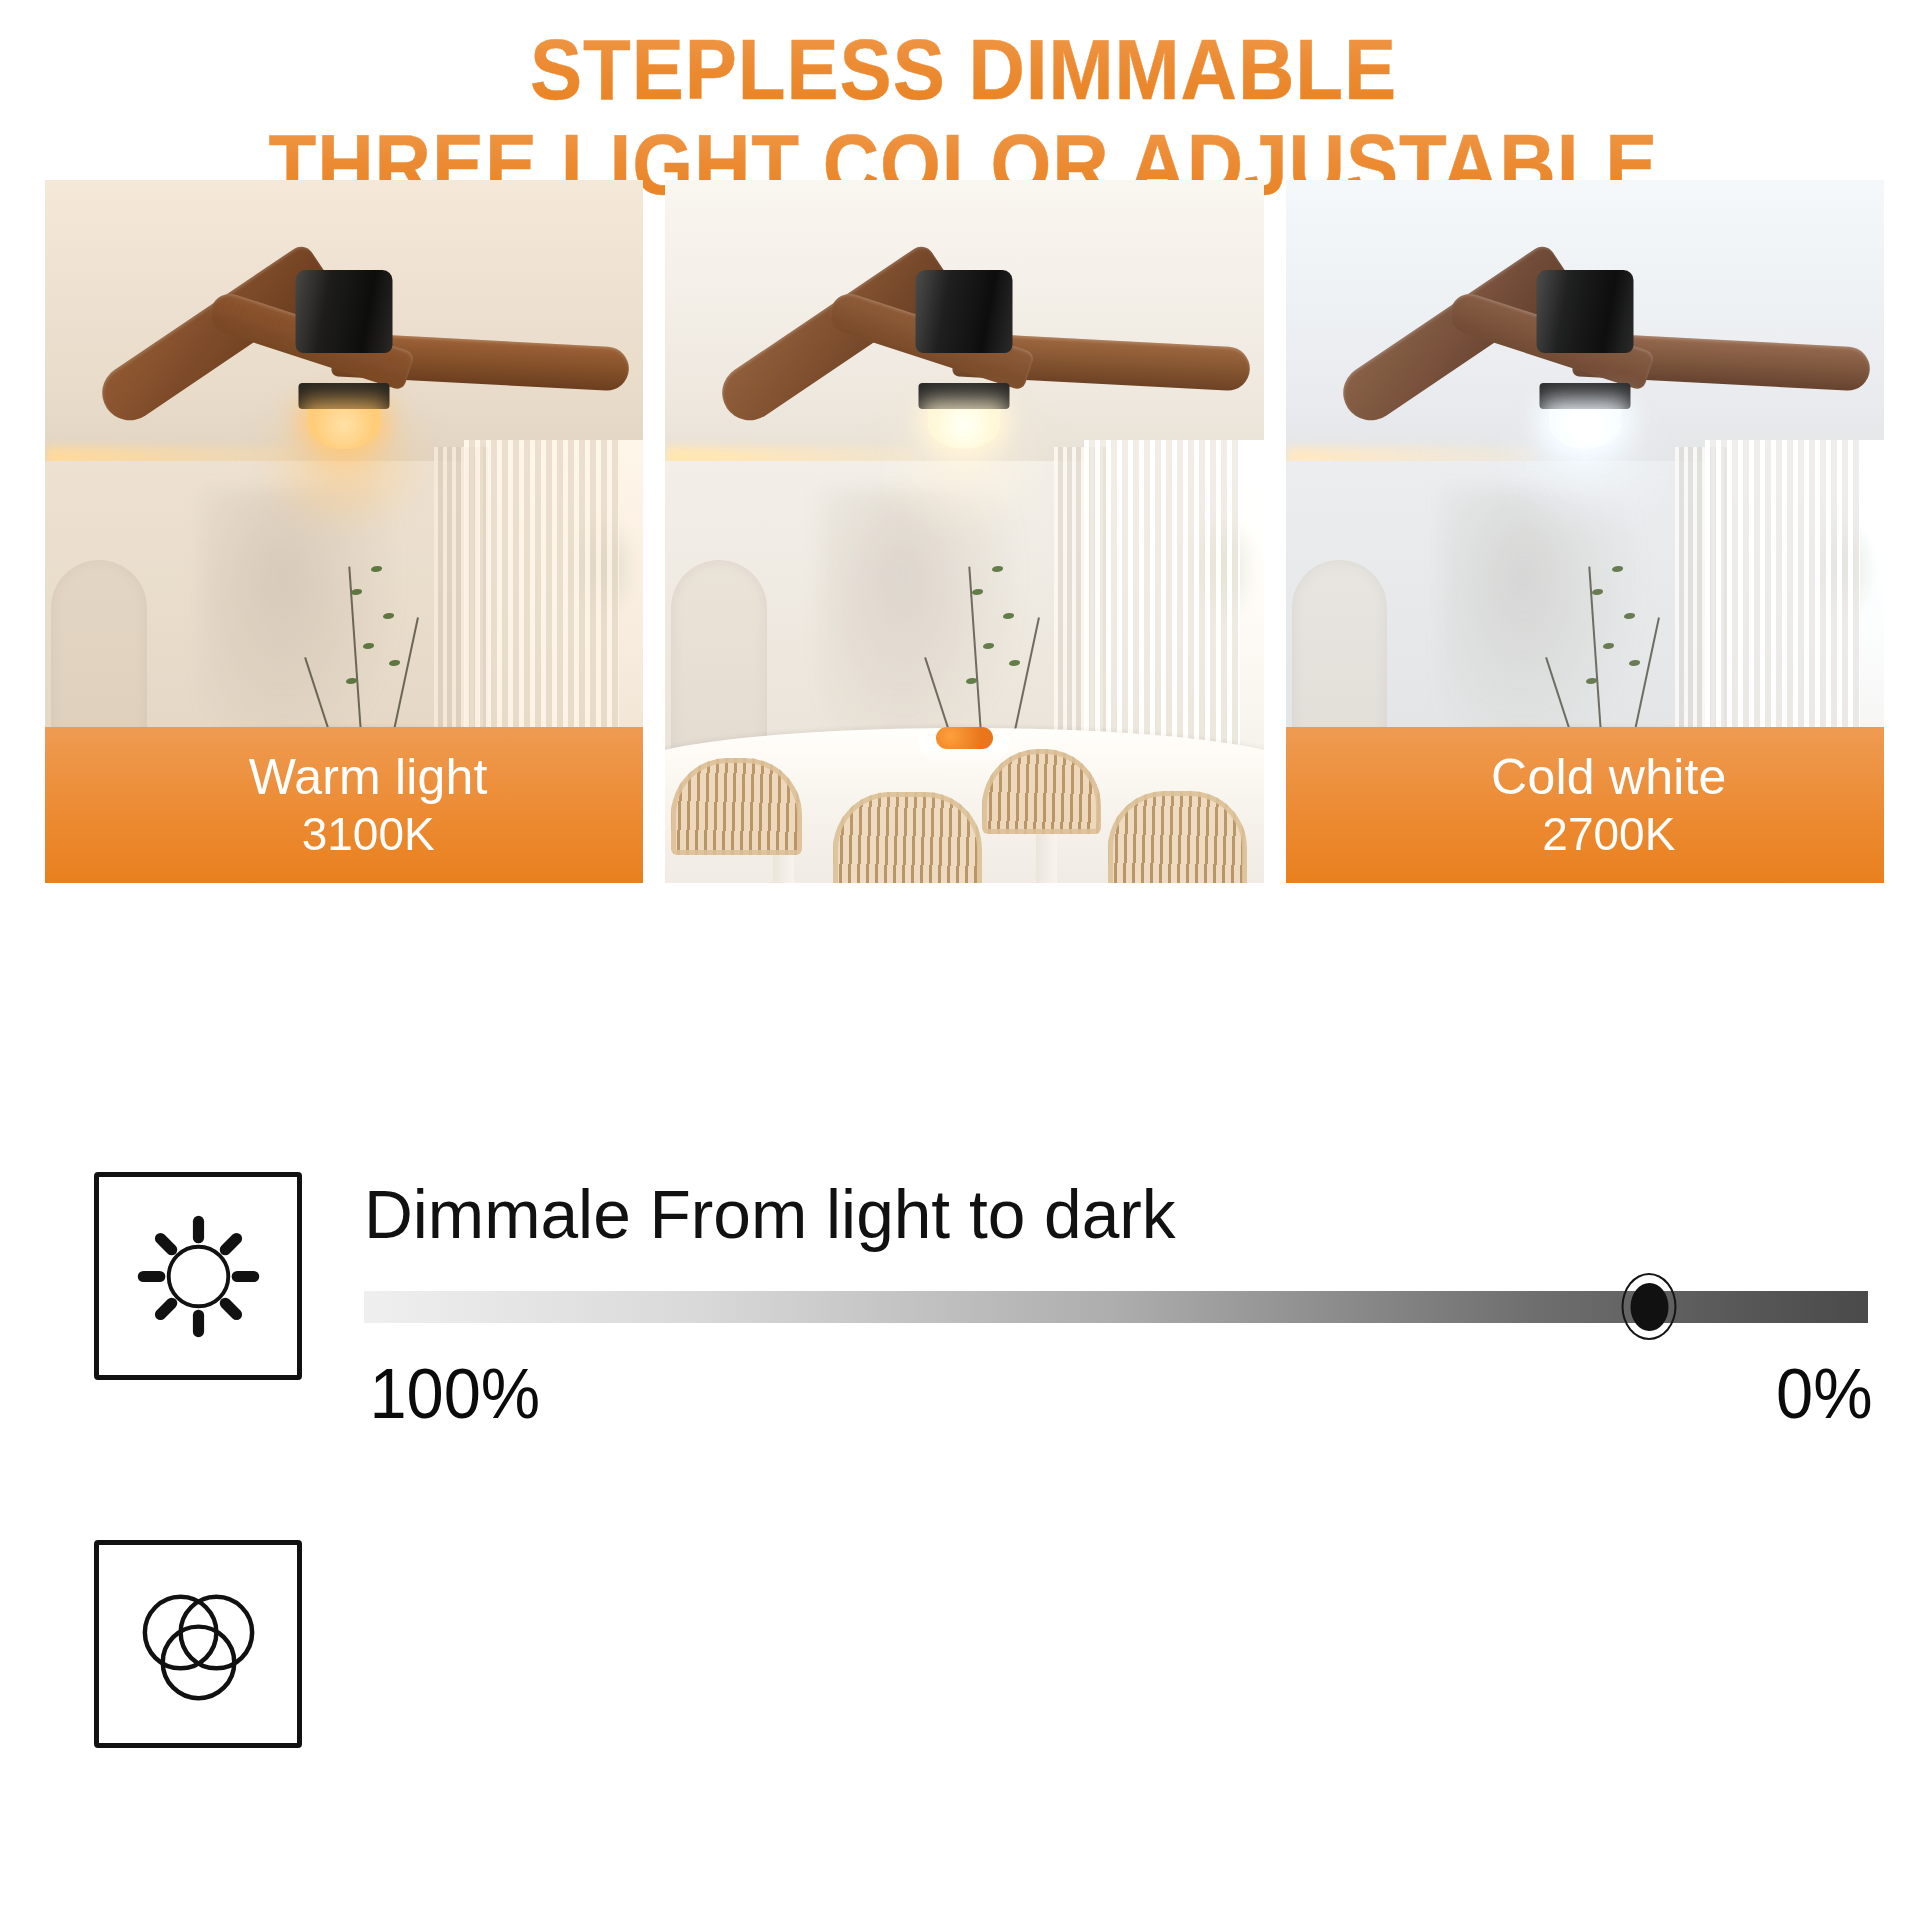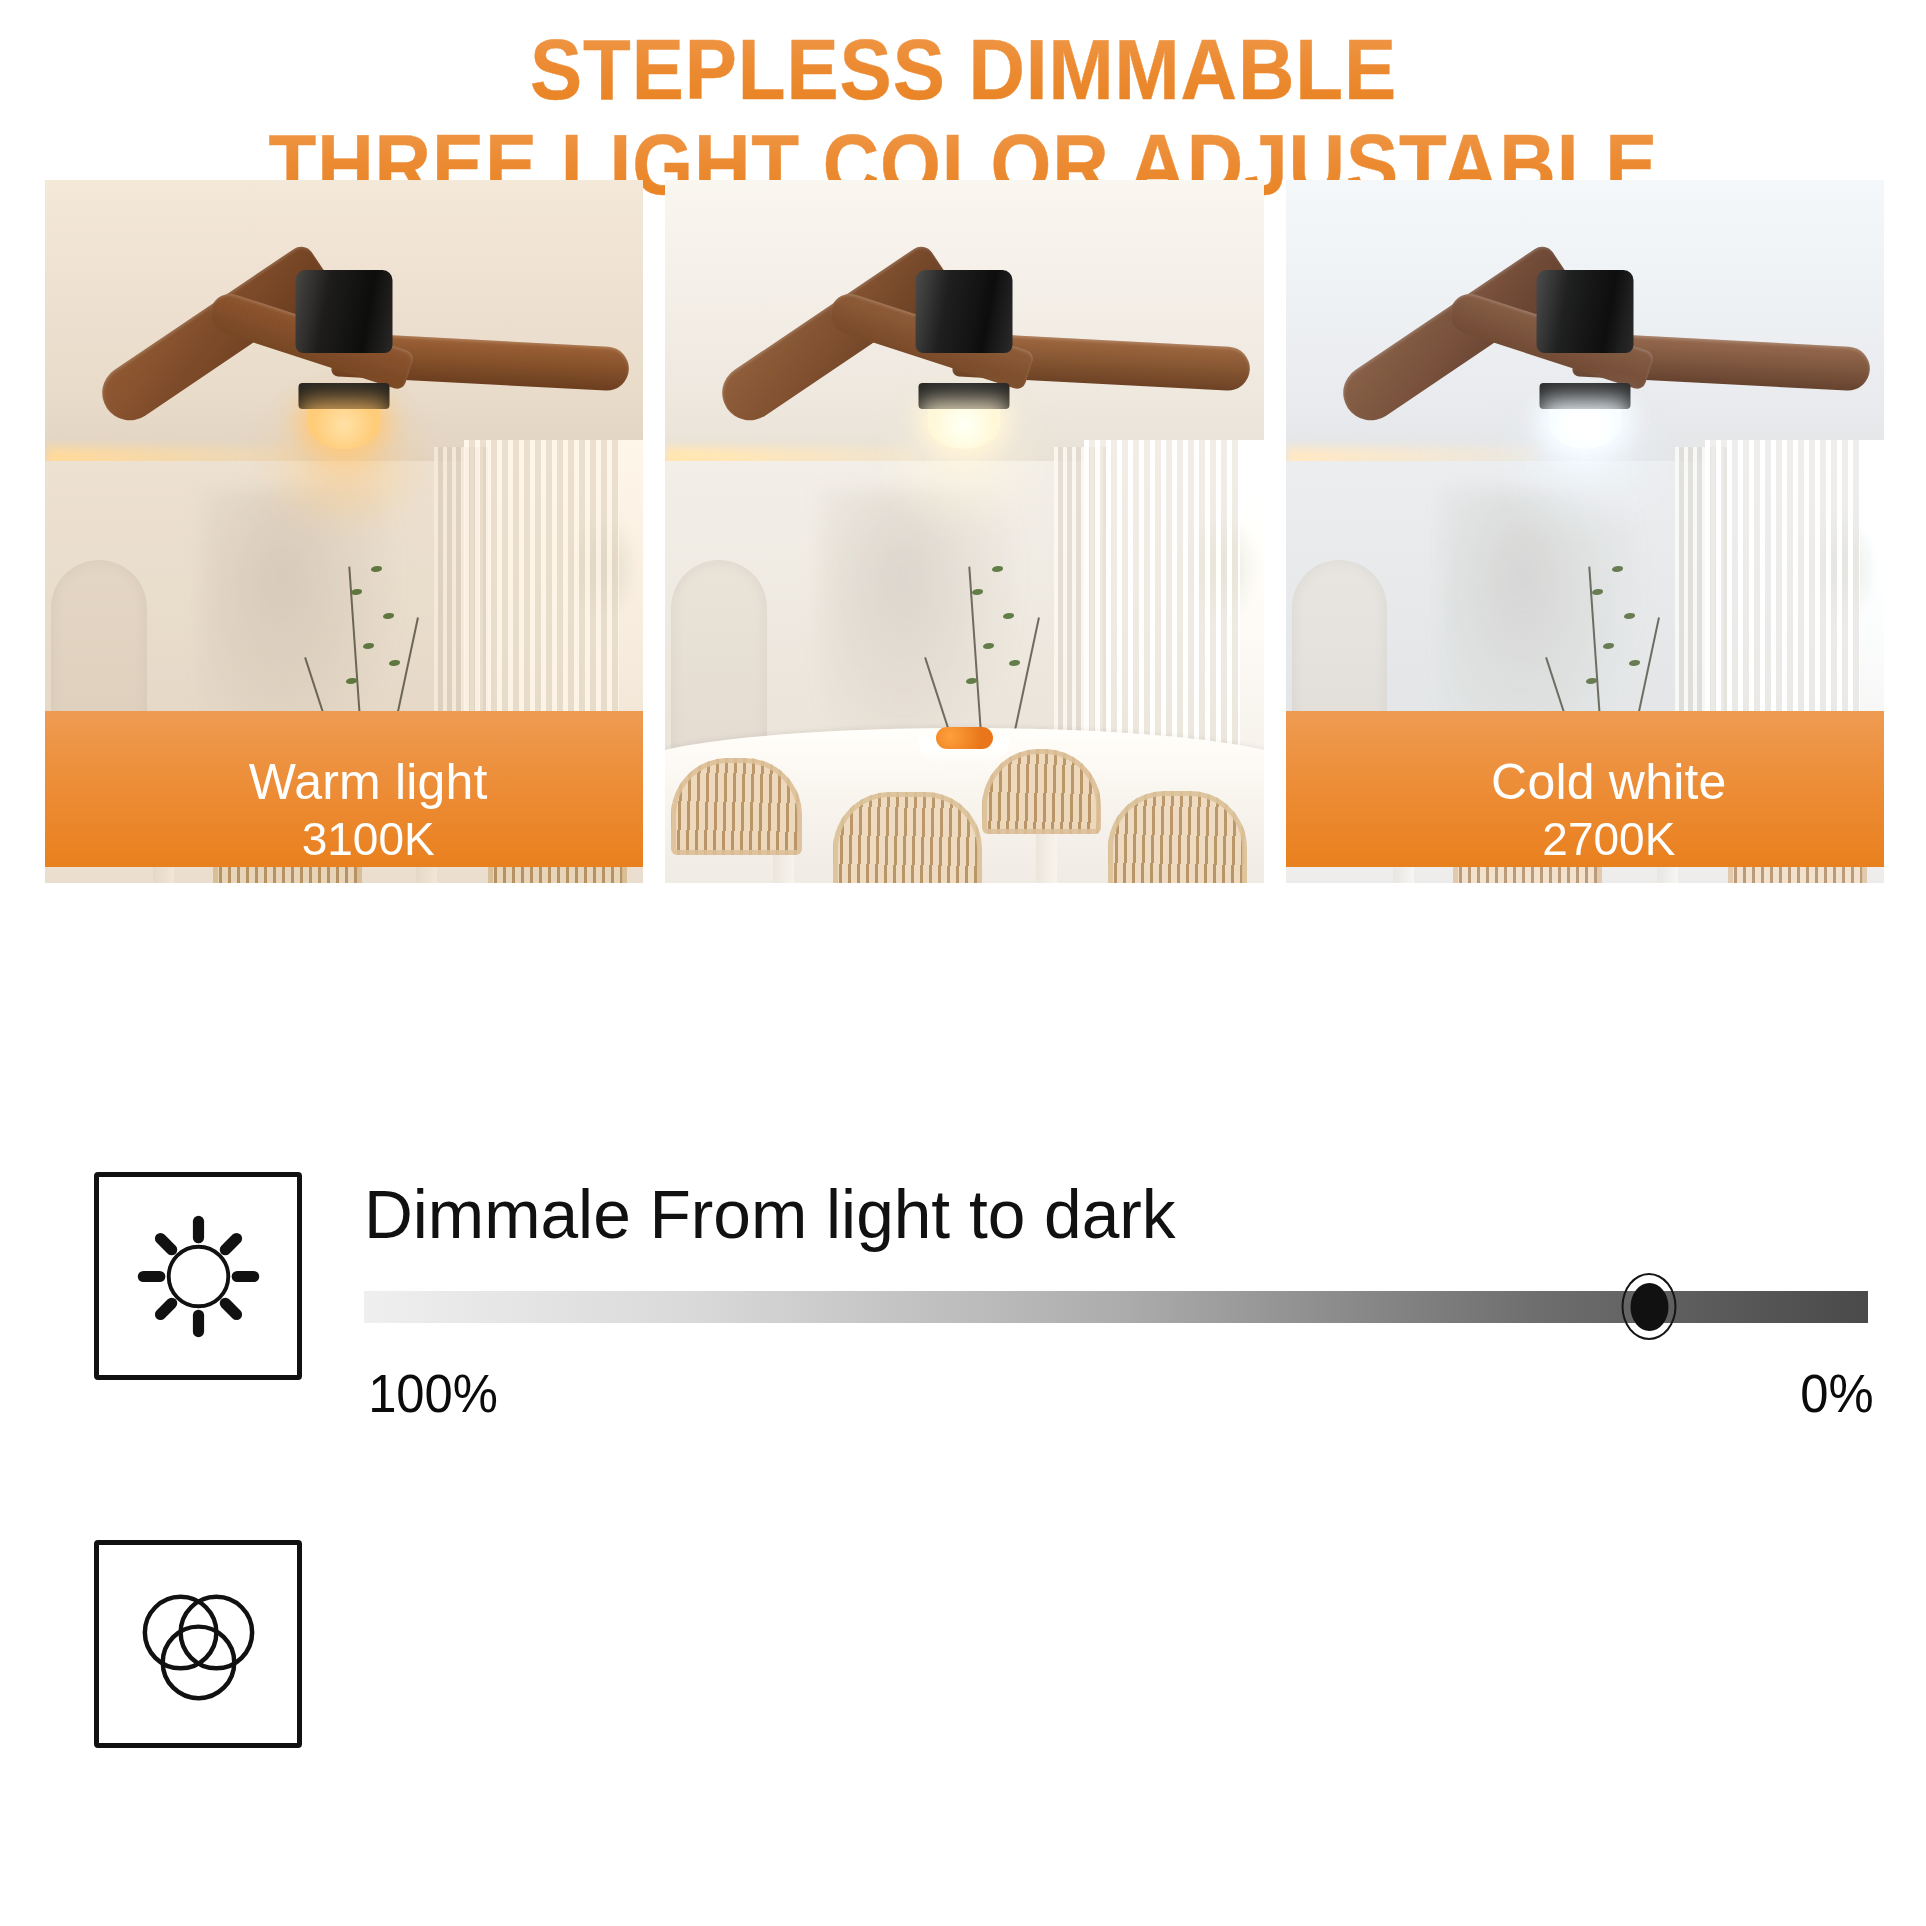--- a/index.html
+++ b/index.html
@@ -236,26 +236,26 @@
 
   .panel.cold .scene    { filter: saturate(.78) brightness(1.06) hue-rotate(-4deg); }
   .panel.cold .tint     { position:absolute; inset:0; background: rgba(205,218,232,.18); mix-blend-mode: multiply; }
   .panel.cold .led      { background: radial-gradient(circle at 50% 40%, #ffffff, #f2f7ff 70%); box-shadow: 0 0 24px 9px rgba(244,249,255,.9); }
   .panel.cold .led-halo { background: radial-gradient(circle, rgba(240,247,255,.55), rgba(240,247,255,0) 70%); }
   .panel.cold .wall-back{ background: linear-gradient(180deg,#e6e7e6 0%, #dfe0df 55%, #dadbda 100%); }
   .panel.cold .ceiling  { background: linear-gradient(180deg,#f0f1f1 0%, #e4e5e5 70%, #dcdddd 100%); }
 
   
   .caption {
-    position: absolute; left: 0; right: 0; bottom: 16px;
+    position: absolute; left: 0; right: 0; bottom: 0;
     height: 156px;
     background: linear-gradient(180deg, #EE9B52 0%, #EC8B33 55%, #E9801E 100%);
     color: #ffffff;
     display: flex; flex-direction: column;
-    align-items: center; justify-content: flex-end;
+    align-items: center; justify-content: center;
     padding-left: 48px;
     z-index: 9;
   }
   .caption .cap-name {
     font-size: 50px;
     line-height: 59px;
     font-weight: 400;
     letter-spacing: 0.2px;
   }
   .caption .cap-k {
@@ -331,21 +331,21 @@
     border-radius: 50%;
     background: #111111;
   }
   .slider-thumb.cct .ring { border-color: #F2B12A; }
   .slider-thumb.cct .knob { background: #FBB713; }
 
   .scale-row {
     display: flex; justify-content: space-between;
     margin-top: 14px;
     font-family: "Liberation Sans Narrow", "Liberation Sans", sans-serif;
-    font-size: 54px;
+    font-size: 71px;
     line-height: 83px;
     color: #0b0b0b;
   }
   .scale-row span { transform: scaleX(.94); transform-origin: center; }
   .scale-row.three span:nth-child(1) { transform-origin: left center; }
   .scale-row.three span:nth-child(3) { transform-origin: right center; }
 </style>
 </head>
 <body>
 

